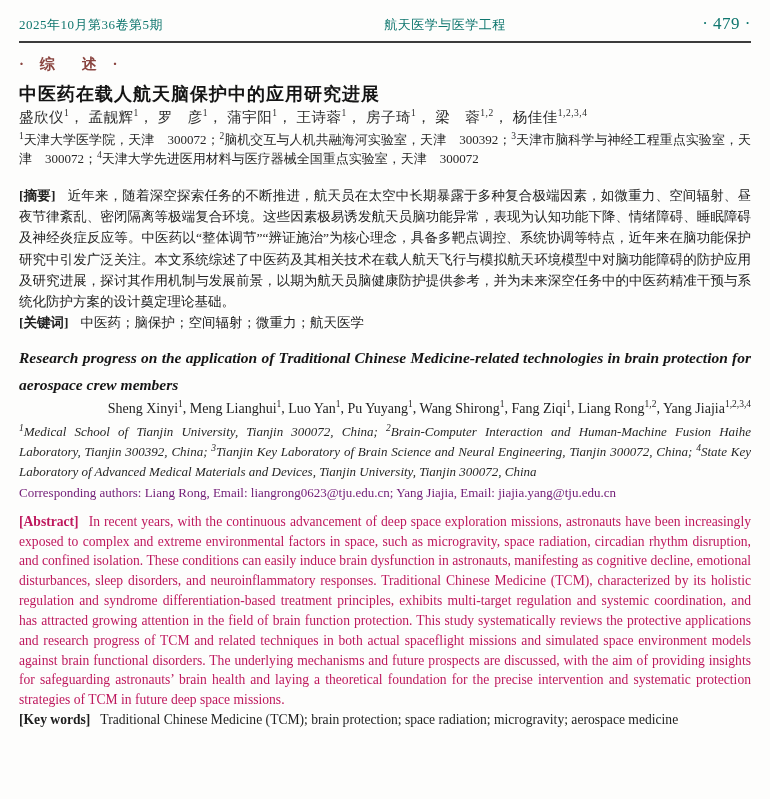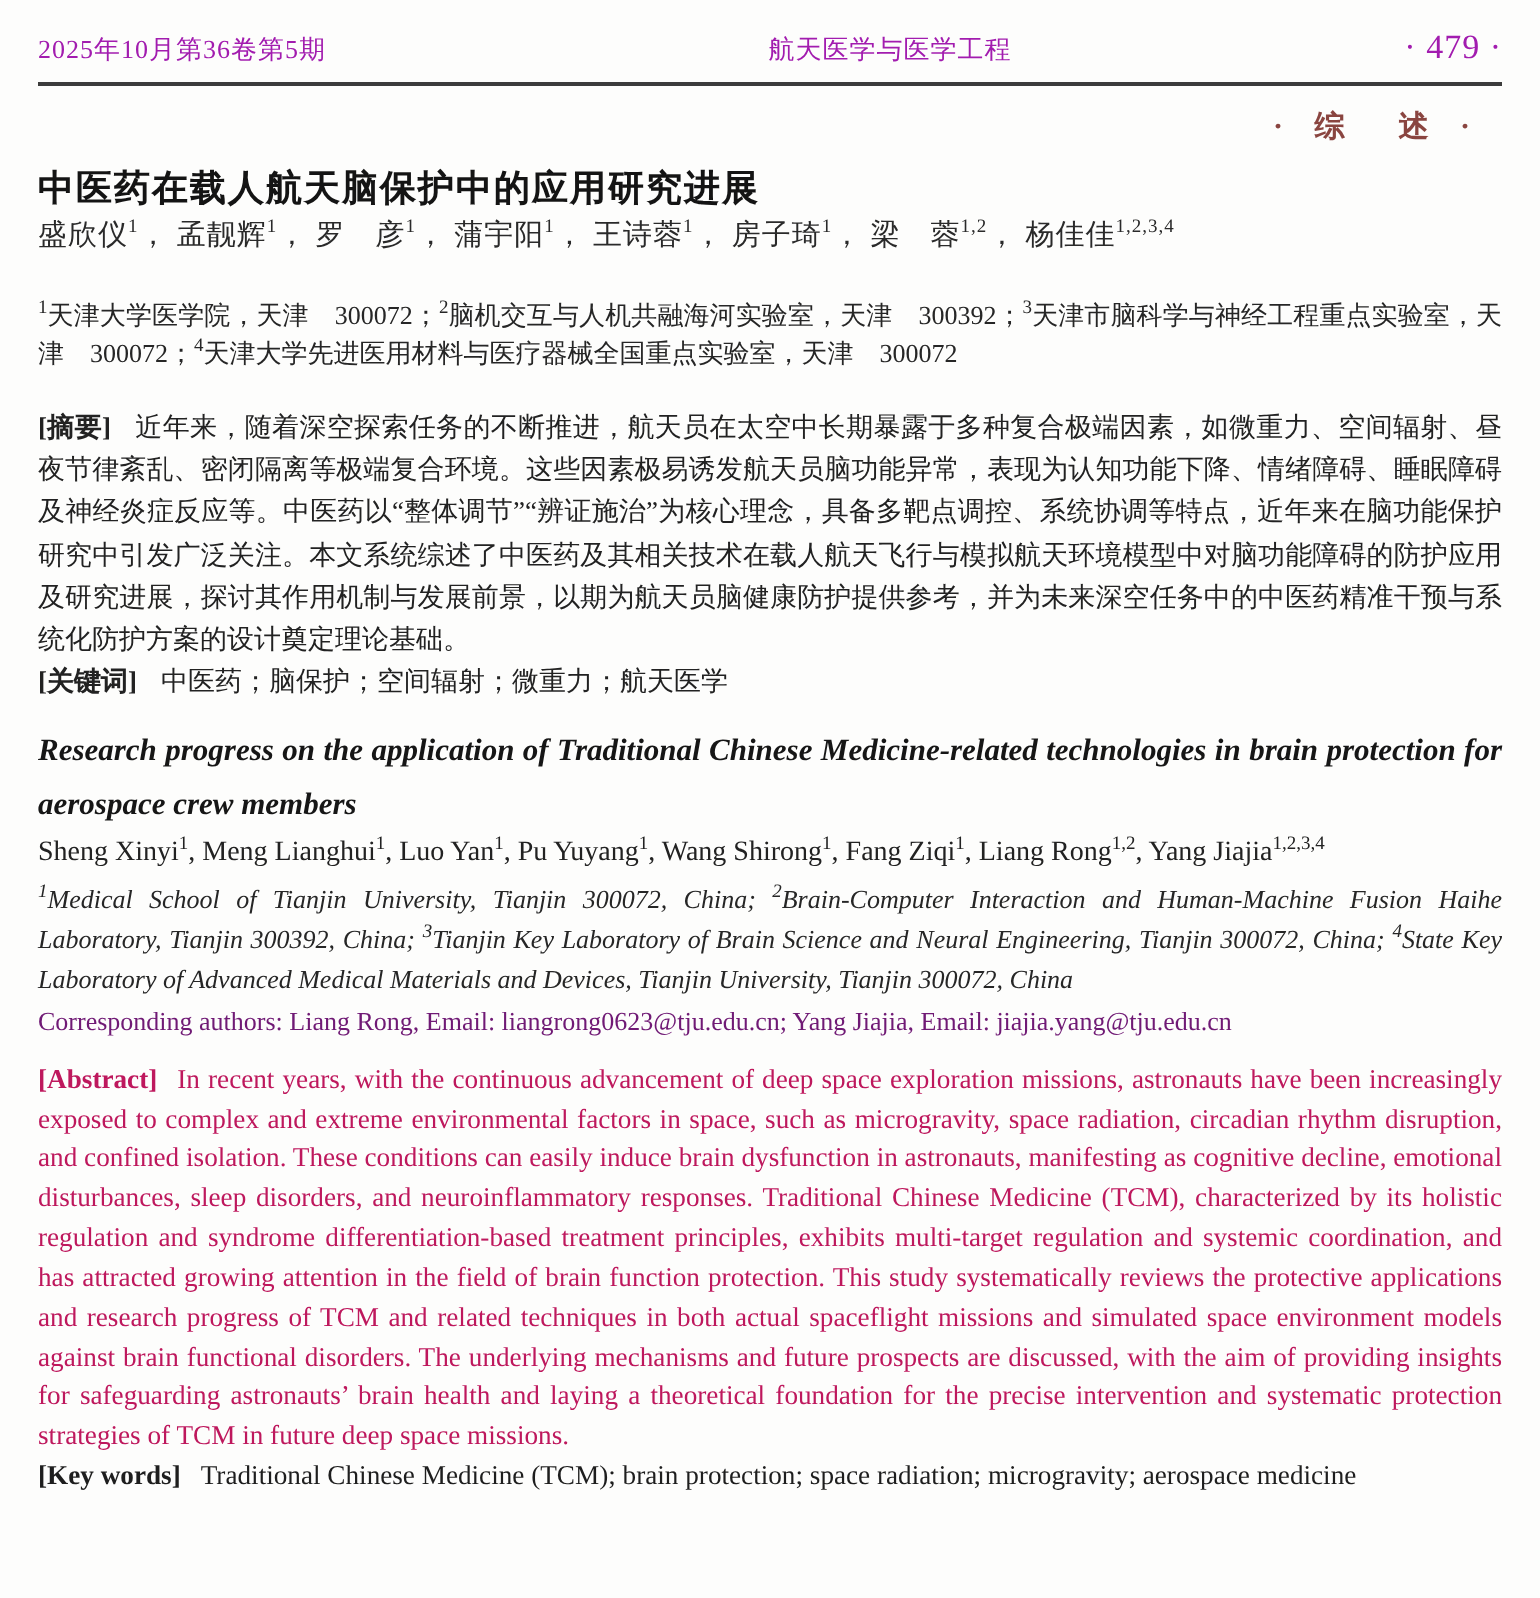--- a/index.html
+++ b/index.html
@@ -11,34 +11,34 @@
     padding: 14px 19px 0 19px;
     overflow: hidden;
   }
   
   .running-head {
     display: flex;
     justify-content: space-between;
     align-items: baseline;
     font-size: 13px;
     letter-spacing: 0.5px;
-    color: #a21caf;
+    color: #0f766e;
   }
   .running-head .center { flex: 1; text-align: center; }
   .running-head .left  { min-width: 200px; text-align: left; }
   .running-head .right { min-width: 80px; text-align: right; font-size: 17px; }
   .head-rule {
     border: none;
     border-top: 2px solid #3c3c3c;
     margin-top: 7px;
   }
   
   .section-tag {
     margin-top: 12px;
-    text-align: right;
+    text-align: left;
     padding-right: 10px;
     font-size: 15px;
     font-weight: bold;
     letter-spacing: 6px;
     color: #8a4540;
     height: 19px;
     line-height: 19px;
   }
   
   .title-zh {
@@ -55,21 +55,21 @@
     font-size: 14.5px;
     color: #2a2a2a;
     letter-spacing: 0.5px;
   }
   sup {
     font-size: 9.5px;
     vertical-align: super;
     line-height: 0;
   }
   .affil-zh {
-    margin-top: 21px;
+    margin-top: 3px;
     font-size: 13px;
     line-height: 1.5;
     color: #262626;
     text-align: justify;
     font-family: Liberation Serif, serif;
   }
   
   .abs-zh {
     margin-top: 16px;
     font-size: 13.5px;
@@ -91,20 +91,21 @@
     font-style: italic;
     line-height: 1.7;
     text-align: justify;
     color: #161616;
   }
   .authors-en {
     margin-top: 3px;
     font-size: 14px;
     color: #222;
     height: 21px;
+    text-align: right;
   }
   .affil-en {
     font-size: 13px;
     font-style: italic;
     line-height: 1.55;
     text-align: justify;
     color: #262626;
   }
   .corresponding-en {
     font-size: 13px;

